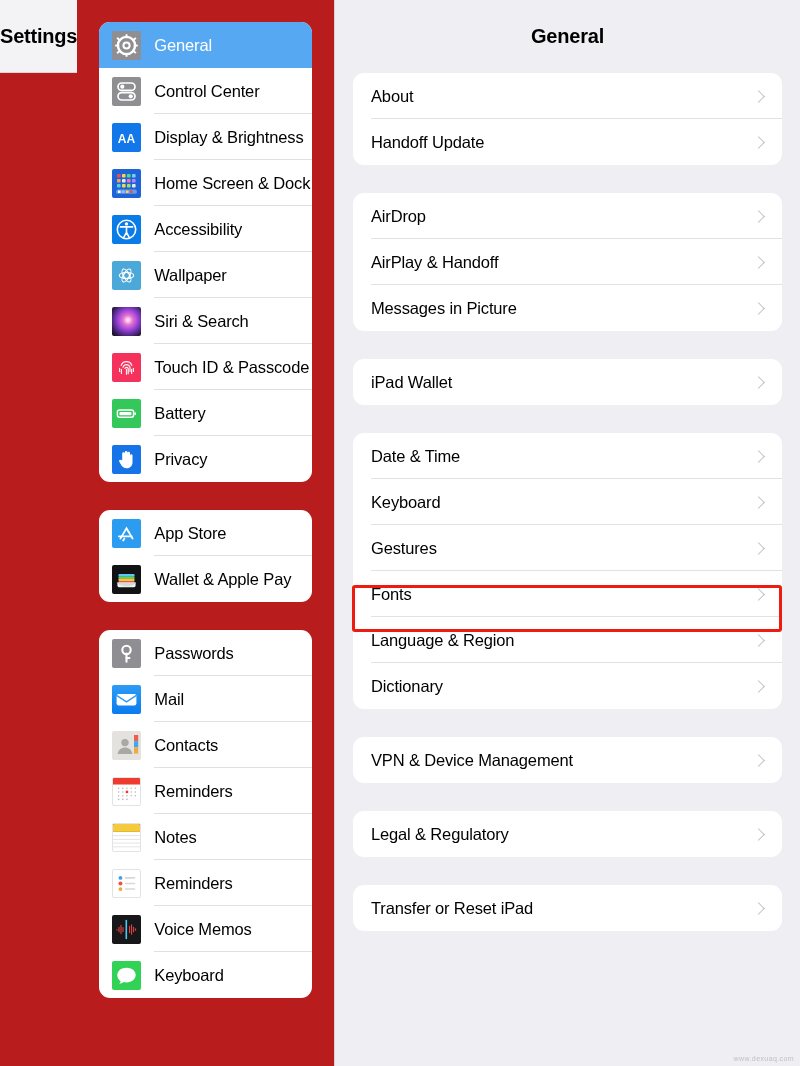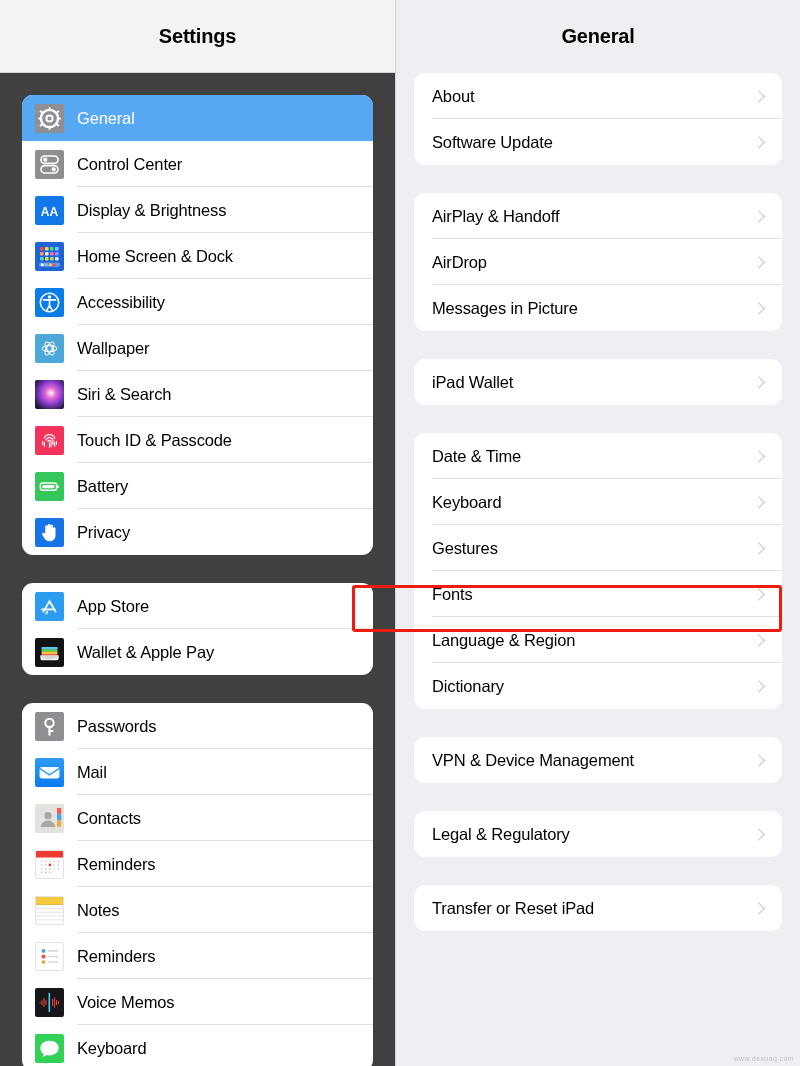--- a/index.html
+++ b/index.html
@@ -12,28 +12,28 @@
   .screen {
     position: relative;
     width: 800px; height: 1066px;
     background: #F0F0F4;
     overflow: hidden;
     display: flex;
   }
 
   
   .sidebar {
-    width: 396px;
+    width: 335px;
     height: 1066px;
-    background: #404040;
+    background: #b91c1c;
     border-right: 1px solid #D3D3D8;
     position: relative;
     overflow: hidden;
     display: flex;
-    flex-direction: column;
+    flex-direction: row;
   }
   .sidebar-header {
     height: 73px;
     flex: 0 0 73px;
     background: #F3F3F6;
     border-bottom: 1px solid #D6D6DB;
     display: flex;
     align-items: center;
     justify-content: center;
   }
@@ -519,34 +519,34 @@
     </div>
     <div class="detail-scroll">
 
       <div class="det-group">
         <div class="det-row">
           <span class="det-label">About</span>
           <span class="chev"></span>
           <span class="sep"></span>
         </div>
         <div class="det-row">
-          <span class="det-label">Software Update</span>
+          <span class="det-label">Handoff Update</span>
           <span class="chev"></span>
 
         </div>
       </div>
 
       <div class="det-group">
         <div class="det-row">
+          <span class="det-label">AirDrop</span>
+          <span class="chev"></span>
+          <span class="sep"></span>
+        </div>
+        <div class="det-row">
           <span class="det-label">AirPlay &amp; Handoff</span>
-          <span class="chev"></span>
-          <span class="sep"></span>
-        </div>
-        <div class="det-row">
-          <span class="det-label">AirDrop</span>
           <span class="chev"></span>
           <span class="sep"></span>
         </div>
         <div class="det-row">
           <span class="det-label">Messages in Picture</span>
           <span class="chev"></span>
 
         </div>
       </div>
 

